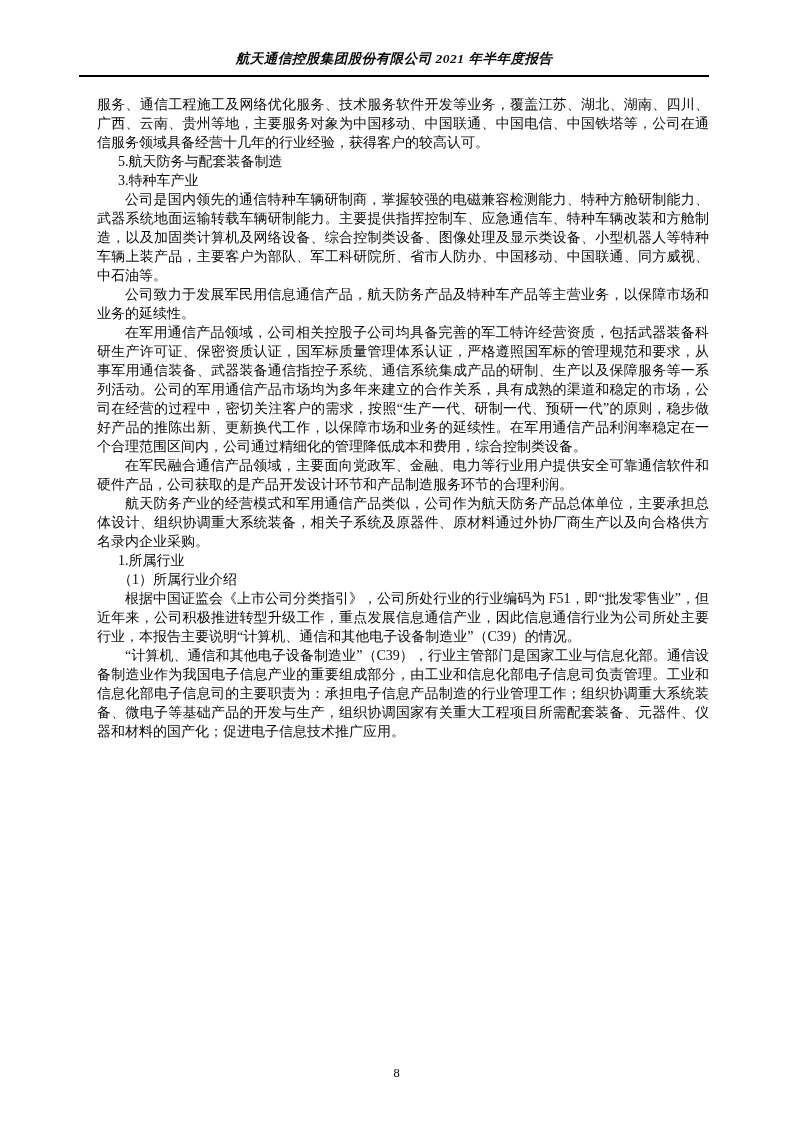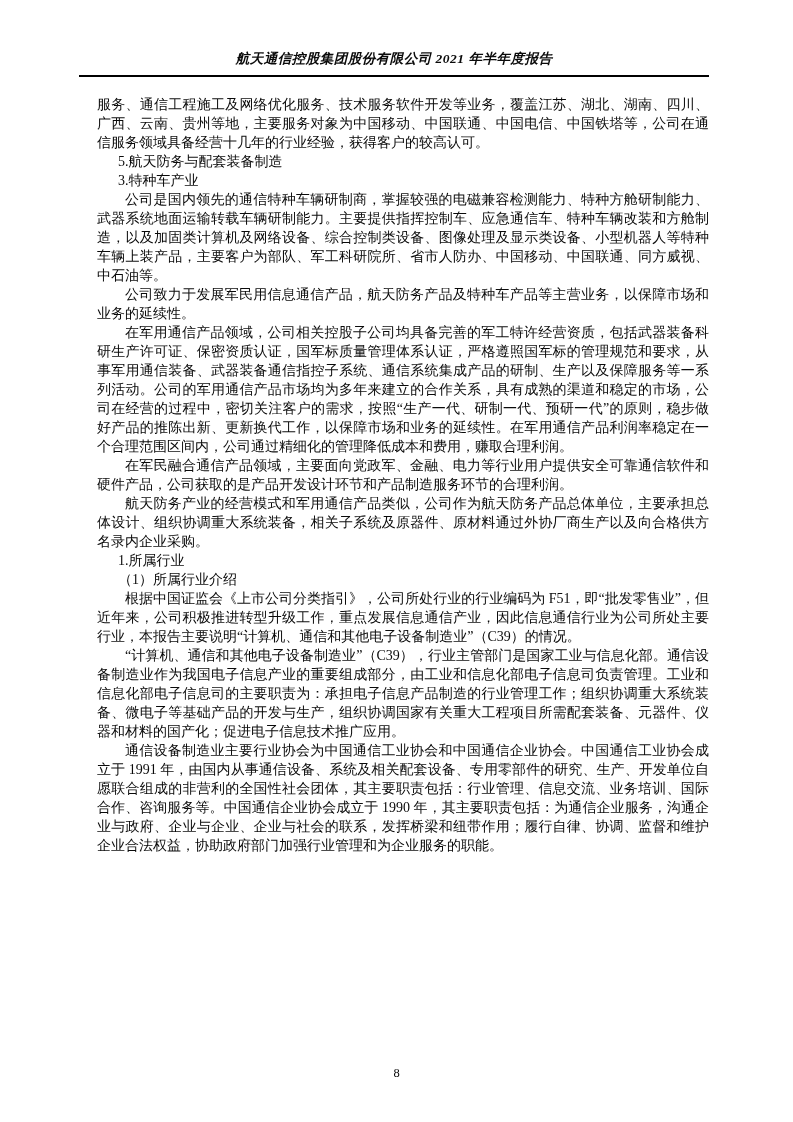--- a/index.html
+++ b/index.html
@@ -55,27 +55,26 @@
   <header class="page-header">
     <div>航天通信控股集团股份有限公司 2021 年半年度报告</div>
   </header>
 
   <main class="doc-body">
     <p class="cont">服务、通信工程施工及网络优化服务、技术服务软件开发等业务，覆盖江苏、湖北、湖南、四川、广西、云南、贵州等地，主要服务对象为中国移动、中国联通、中国电信、中国铁塔等，公司在通信服务领域具备经营十几年的行业经验，获得客户的较高认可。</p>
     <p class="num">5.航天防务与配套装备制造</p>
     <p class="num">3.特种车产业</p>
     <p>公司是国内领先的通信特种车辆研制商，掌握较强的电磁兼容检测能力、特种方舱研制能力、武器系统地面运输转载车辆研制能力。主要提供指挥控制车、应急通信车、特种车辆改装和方舱制造，以及加固类计算机及网络设备、综合控制类设备、图像处理及显示类设备、小型机器人等特种车辆上装产品，主要客户为部队、军工科研院所、省市人防办、中国移动、中国联通、同方威视、中石油等。</p>
     <p>公司致力于发展军民用信息通信产品，航天防务产品及特种车产品等主营业务，以保障市场和业务的延续性。</p>
-    <p>在军用通信产品领域，公司相关控股子公司均具备完善的军工特许经营资质，包括武器装备科研生产许可证、保密资质认证，国军标质量管理体系认证，严格遵照国军标的管理规范和要求，从事军用通信装备、武器装备通信指控子系统、通信系统集成产品的研制、生产以及保障服务等一系列活动。公司的军用通信产品市场均为多年来建立的合作关系，具有成熟的渠道和稳定的市场，公司在经营的过程中，密切关注客户的需求，按照“生产一代、研制一代、预研一代”的原则，稳步做好产品的推陈出新、更新换代工作，以保障市场和业务的延续性。在军用通信产品利润率稳定在一个合理范围区间内，公司通过精细化的管理降低成本和费用，赚取合理利润。</p>
+    <p>在军用通信产品领域，公司相关控股子公司均具备完善的军工特许经营资质，包括武器装备科研生产许可证、保密资质认证，国军标质量管理体系认证，严格遵照国军标的管理规范和要求，从事军用通信装备、武器装备通信指控子系统、通信系统集成产品的研制、生产以及保障服务等一系列活动。公司的军用通信产品市场均为多年来建立的合作关系，具有成熟的渠道和稳定的市场，公司在经营的过程中，密切关注客户的需求，按照“生产一代、研制一代、预研一代”的原则，稳步做好产品的推陈出新、更新换代工作，以保障市场和业务的延续性。在军用通信产品利润率稳定在一个合理范围区间内，公司通过精细化的管理降低成本和费用，综合控制类设备。</p>
     <p>在军民融合通信产品领域，主要面向党政军、金融、电力等行业用户提供安全可靠通信软件和硬件产品，公司获取的是产品开发设计环节和产品制造服务环节的合理利润。</p>
     <p>航天防务产业的经营模式和军用通信产品类似，公司作为航天防务产品总体单位，主要承担总体设计、组织协调重大系统装备，相关子系统及原器件、原材料通过外协厂商生产以及向合格供方名录内企业采购。</p>
     <p class="num">1.所属行业</p>
     <p class="num">（1）所属行业介绍</p>
     <p>根据中国证监会《上市公司分类指引》，公司所处行业的行业编码为 F51，即“批发零售业”，但近年来，公司积极推进转型升级工作，重点发展信息通信产业，因此信息通信行业为公司所处主要行业，本报告主要说明“计算机、通信和其他电子设备制造业”（C39）的情况。</p>
     <p>“计算机、通信和其他电子设备制造业”（C39），行业主管部门是国家工业与信息化部。通信设备制造业作为我国电子信息产业的重要组成部分，由工业和信息化部电子信息司负责管理。工业和信息化部电子信息司的主要职责为：承担电子信息产品制造的行业管理工作；组织协调重大系统装备、微电子等基础产品的开发与生产，组织协调国家有关重大工程项目所需配套装备、元器件、仪器和材料的国产化；促进电子信息技术推广应用。</p>
-    <p>通信设备制造业主要行业协会为中国通信工业协会和中国通信企业协会。中国通信工业协会成立于 1991 年，由国内从事通信设备、系统及相关配套设备、专用零部件的研究、生产、开发单位自愿联合组成的非营利的全国性社会团体，其主要职责包括：行业管理、信息交流、业务培训、国际合作、咨询服务等。中国通信企业协会成立于 1990 年，其主要职责包括：为通信企业服务，沟通企业与政府、企业与企业、企业与社会的联系，发挥桥梁和纽带作用；履行自律、协调、监督和维护企业合法权益，协助政府部门加强行业管理和为企业服务的职能。</p>
   </main>
 
   <footer class="page-footer">
     <span>8</span>
   </footer>
 
 </div>
 
 </body></html>

